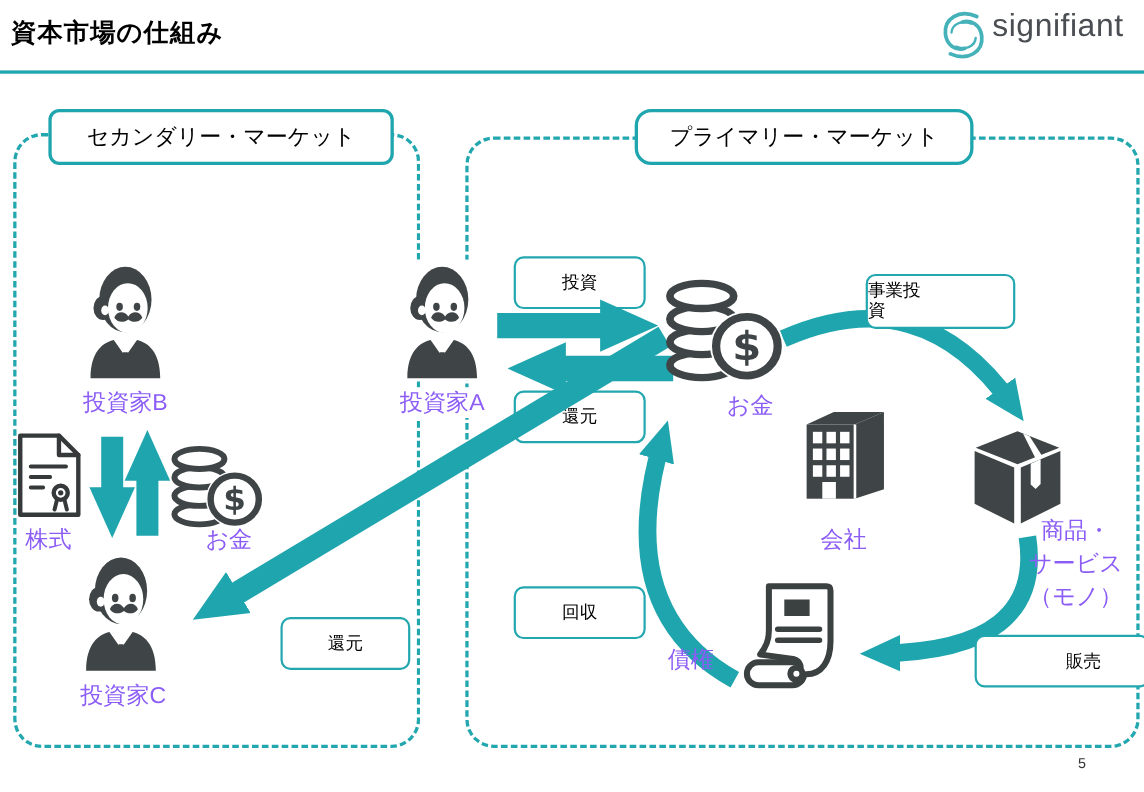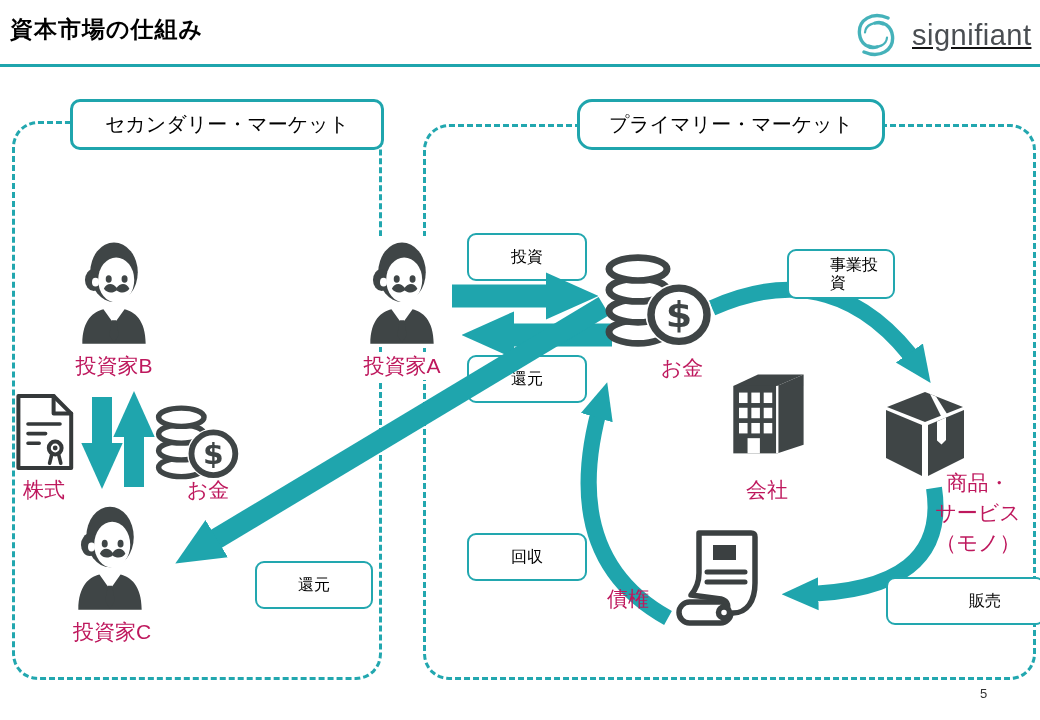--- a/index.html
+++ b/index.html
@@ -4,48 +4,48 @@
 <style>
   html,body{margin:0;padding:0;background:#fff;}
   #slide{
     position:relative;width:1040px;height:720px;background:#fff;overflow:hidden;
     font-family:"Liberation Sans","DejaVu Sans",sans-serif;color:#111;
   }
   .abs{position:absolute;}
   
   #page-title{left:10px;top:14px;font-size:23px;font-weight:bold;color:#000;letter-spacing:1px;}
   #header-rule{left:0;top:64px;width:1040px;height:3px;background:#1FA5AD;}
-  #logo{left:852px;top:8px;width:186px;height:54px;display:flex;align-items:center;gap:12px;text-decoration:underline;}
+  #logo{left:852px;top:8px;width:186px;height:54px;display:flex;align-items:flex-start;gap:2px;}
   #logo-text{font-size:29px;color:#4A4E52;font-weight:500;letter-spacing:.5px;}
   
   .region{border:3px dashed #22A7AF;border-radius:26px;background:transparent;z-index:10;}
   #region-secondary{left:12px;top:121px;width:364px;height:553px;}
   #region-primary{left:423px;top:124px;width:607px;height:550px;}
   
   .market-title{
     background:#fff;border:3px solid #1FA5AD;border-radius:10px;z-index:22;
     display:flex;align-items:center;justify-content:center;font-size:20px;color:#000;
   }
-  #title-secondary{left:44px;top:99px;width:308px;height:45px;margin-left:26px;}
+  #title-secondary{left:44px;top:99px;width:308px;height:45px;}
   #title-primary{left:577px;top:99px;width:302px;height:45px;border-radius:15px;}
   
   .pill{
     background:#fff;border:2.5px solid #22A7AF;border-radius:9px;z-index:20;
     display:flex;align-items:center;justify-content:center;font-size:16px;color:#000;
   }
   #pill-invest{left:467px;top:233px;width:116px;height:44px;}
   #pill-return-primary{left:467px;top:355px;width:116px;height:44px;}
-  #pill-bizinvest{left:787px;top:249px;width:108px;height:50px;justify-content:center;padding-left:26px;box-sizing:border-box;line-height:1.15;}
+  #pill-bizinvest{left:787px;top:249px;width:136px;height:50px;justify-content:flex-start;box-sizing:border-box;line-height:1.15;}
   #pill-bizinvest .lines span{display:block;}
   #pill-collect{left:467px;top:497px;width:116px;height:44px;margin-top:36px;}
   #pill-sales{left:886px;top:577px;width:116px;height:44px;padding-left:39px;}
   #pill-return-secondary{left:255px;top:561px;width:114px;height:44px;}
   
   .icon{z-index:28;}
-  .caption{z-index:24;font-size:21px;color:#be185d;text-align:center;}
+  .caption{z-index:24;font-size:21px;color:#8b5cf6;text-align:center;}
   #label-investor-a{background:#fff;}
   #goods-label{line-height:1.42;}
   
   #curved-arrows{left:0;top:0;z-index:16;pointer-events:none;}
   #straight-arrows{left:0;top:0;z-index:26;pointer-events:none;}
   #page-number{left:980px;top:686px;font-size:13px;color:#333;z-index:30;}
 </style>
 </head>
 <body>
 

